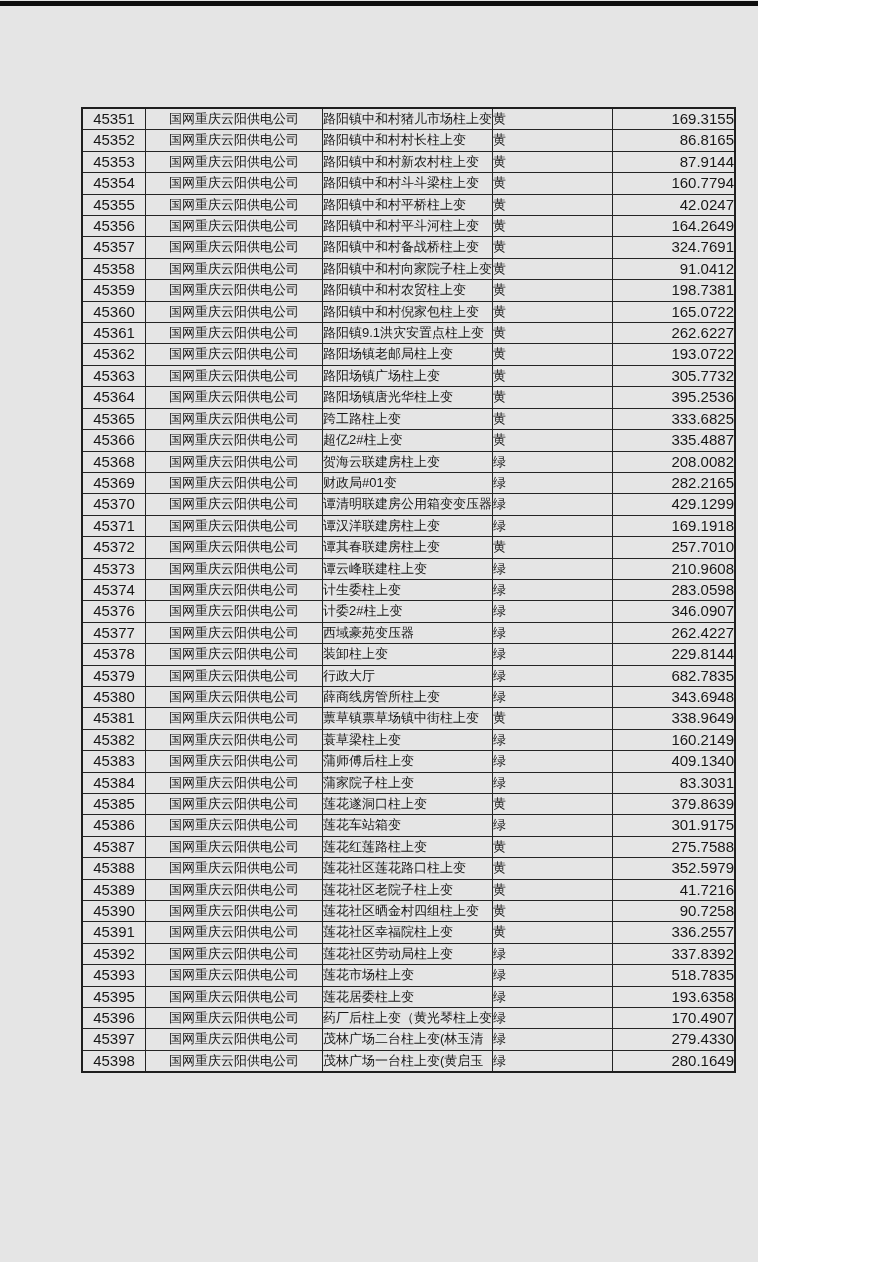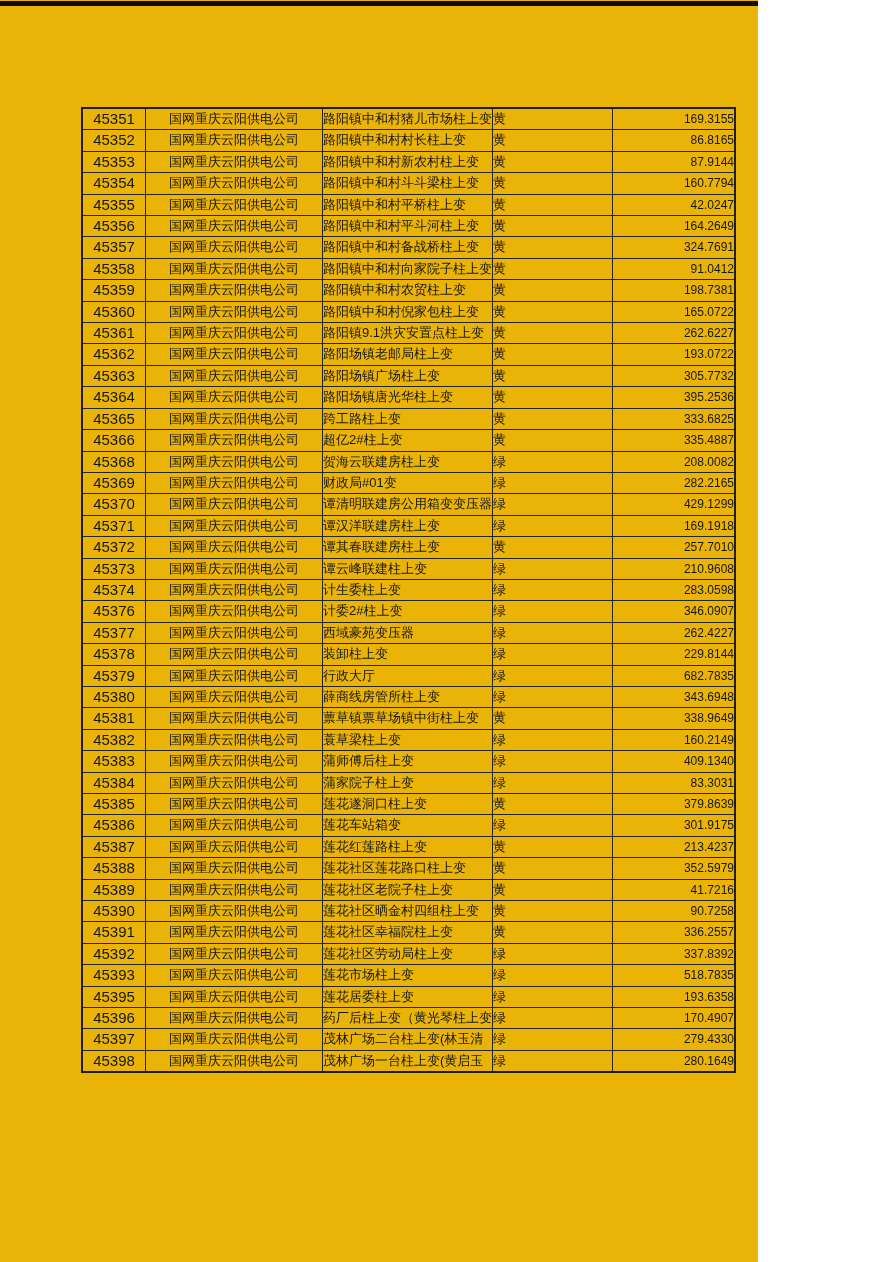--- a/index.html
+++ b/index.html
@@ -5,21 +5,21 @@
   html, body {
     margin: 0;
     padding: 0;
     background: #ffffff;
     font-family: "Liberation Sans", "DejaVu Sans", sans-serif;
   }
   .page {
     position: relative;
     width: 758px;
     height: 1262px;
-    background: #eab308;
+    background: #e5e5e5;
     overflow: hidden;
   }
   .top-bar {
     position: absolute;
     top: 1px;
     left: 0;
     width: 892px;
     height: 5px;
     background: #0e0e0e;
   }
@@ -66,21 +66,21 @@
     padding-left: 4px;
   }
   td.c-status {
     width: 119px;
     font-size: 13px;
     padding-left: 4px;
   }
   td.c-value {
     width: 121px;
     text-align: right;
-    font-size: 12px;
+    font-size: 15px;
     padding-right: 45px;
   }
 </style>
 </head>
 <body>
 
 <div class="page">
   <div class="top-bar"></div>
   <div class="right-edge-line"></div>
 
@@ -322,21 +322,21 @@
           <td class="c-company">国网重庆云阳供电公司</td>
           <td class="c-name">莲花车站箱变</td>
           <td class="c-status">绿</td>
           <td class="c-value">301.9175</td>
         </tr>
         <tr>
           <td class="c-id">45387</td>
           <td class="c-company">国网重庆云阳供电公司</td>
           <td class="c-name">莲花红莲路柱上变</td>
           <td class="c-status">黄</td>
-          <td class="c-value">213.4237</td>
+          <td class="c-value">275.7588</td>
         </tr>
         <tr>
           <td class="c-id">45388</td>
           <td class="c-company">国网重庆云阳供电公司</td>
           <td class="c-name">莲花社区莲花路口柱上变</td>
           <td class="c-status">黄</td>
           <td class="c-value">352.5979</td>
         </tr>
         <tr>
           <td class="c-id">45389</td>

